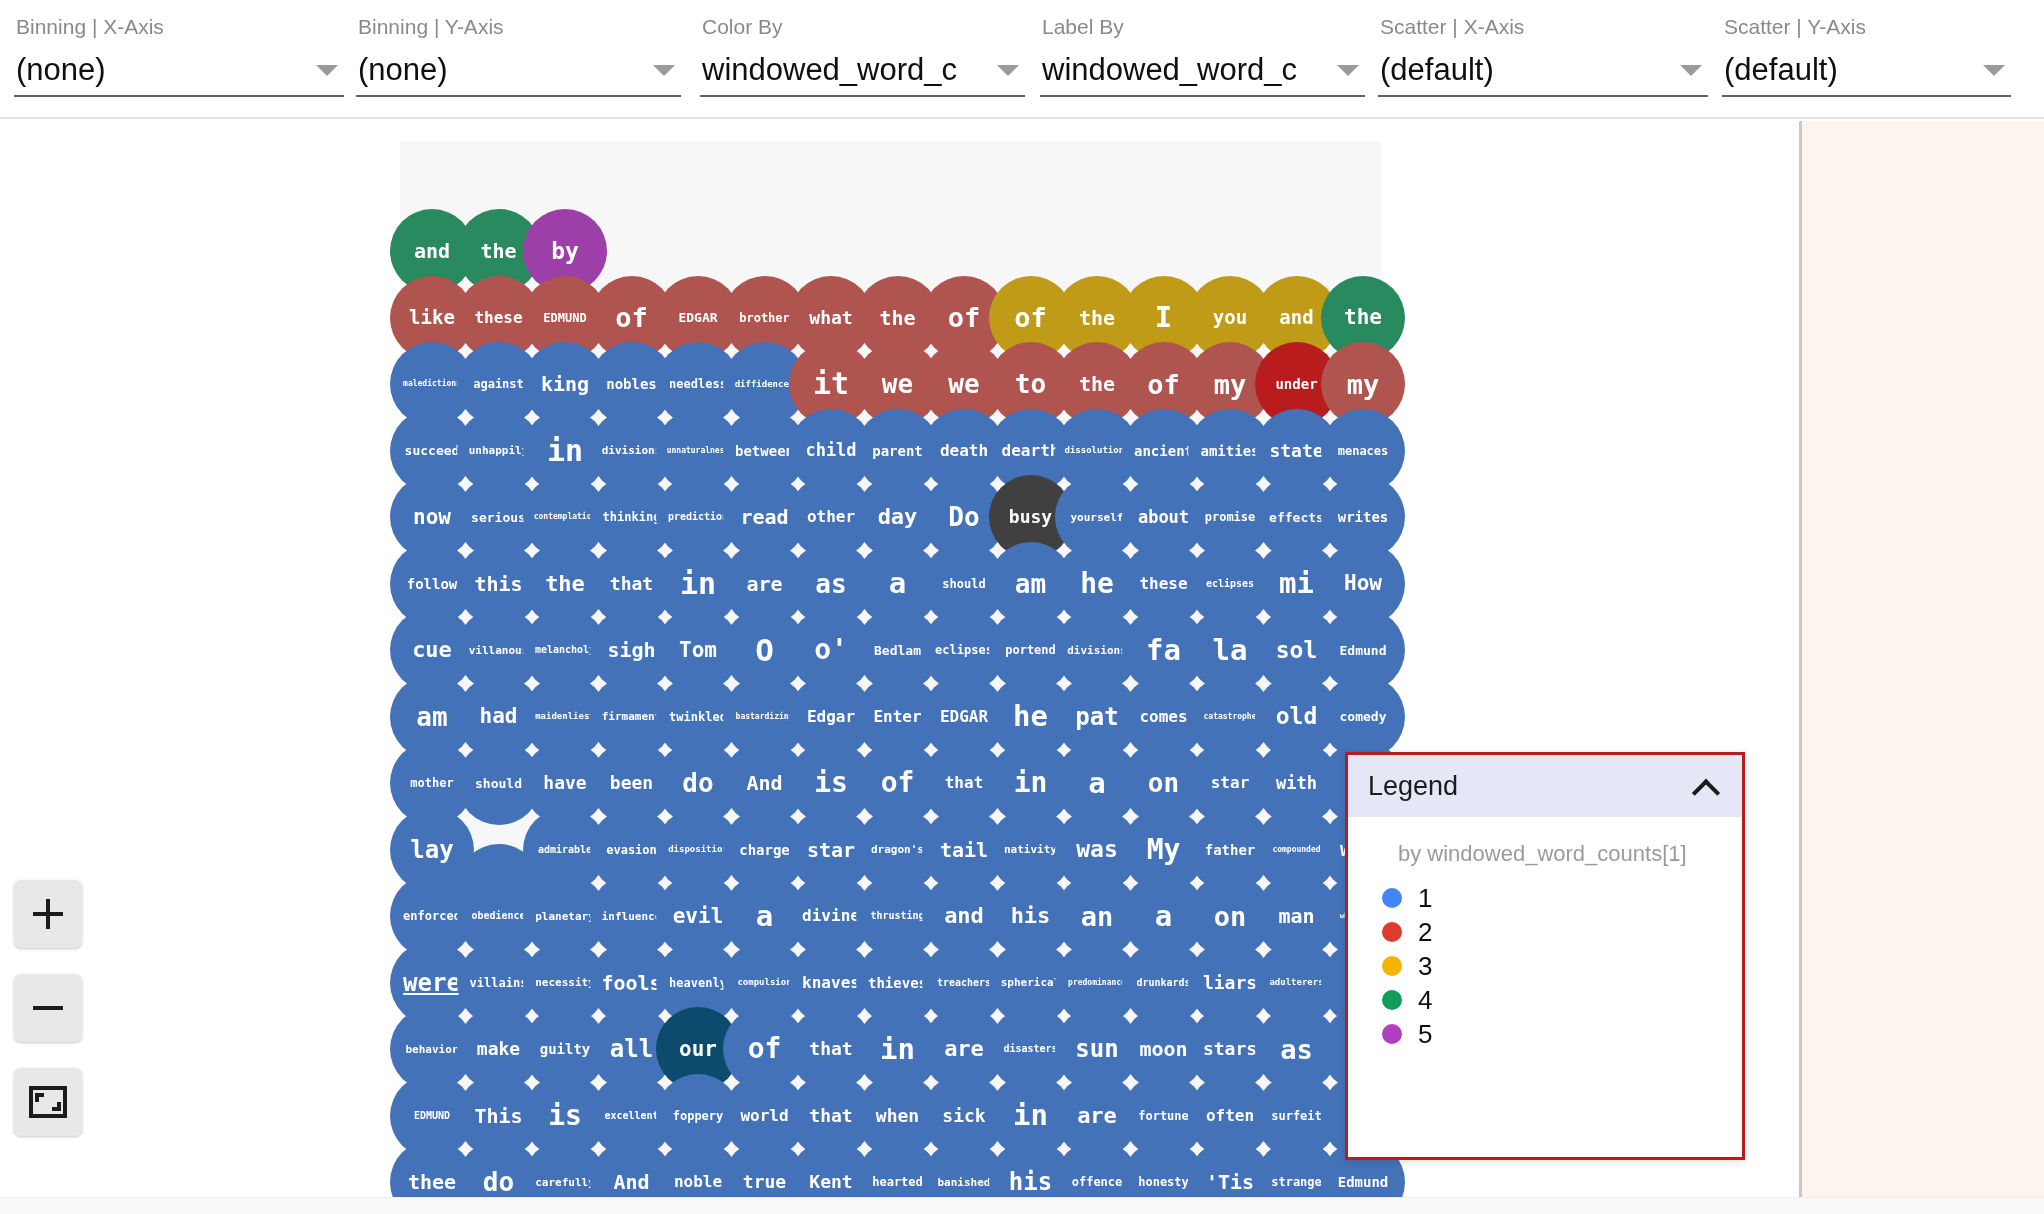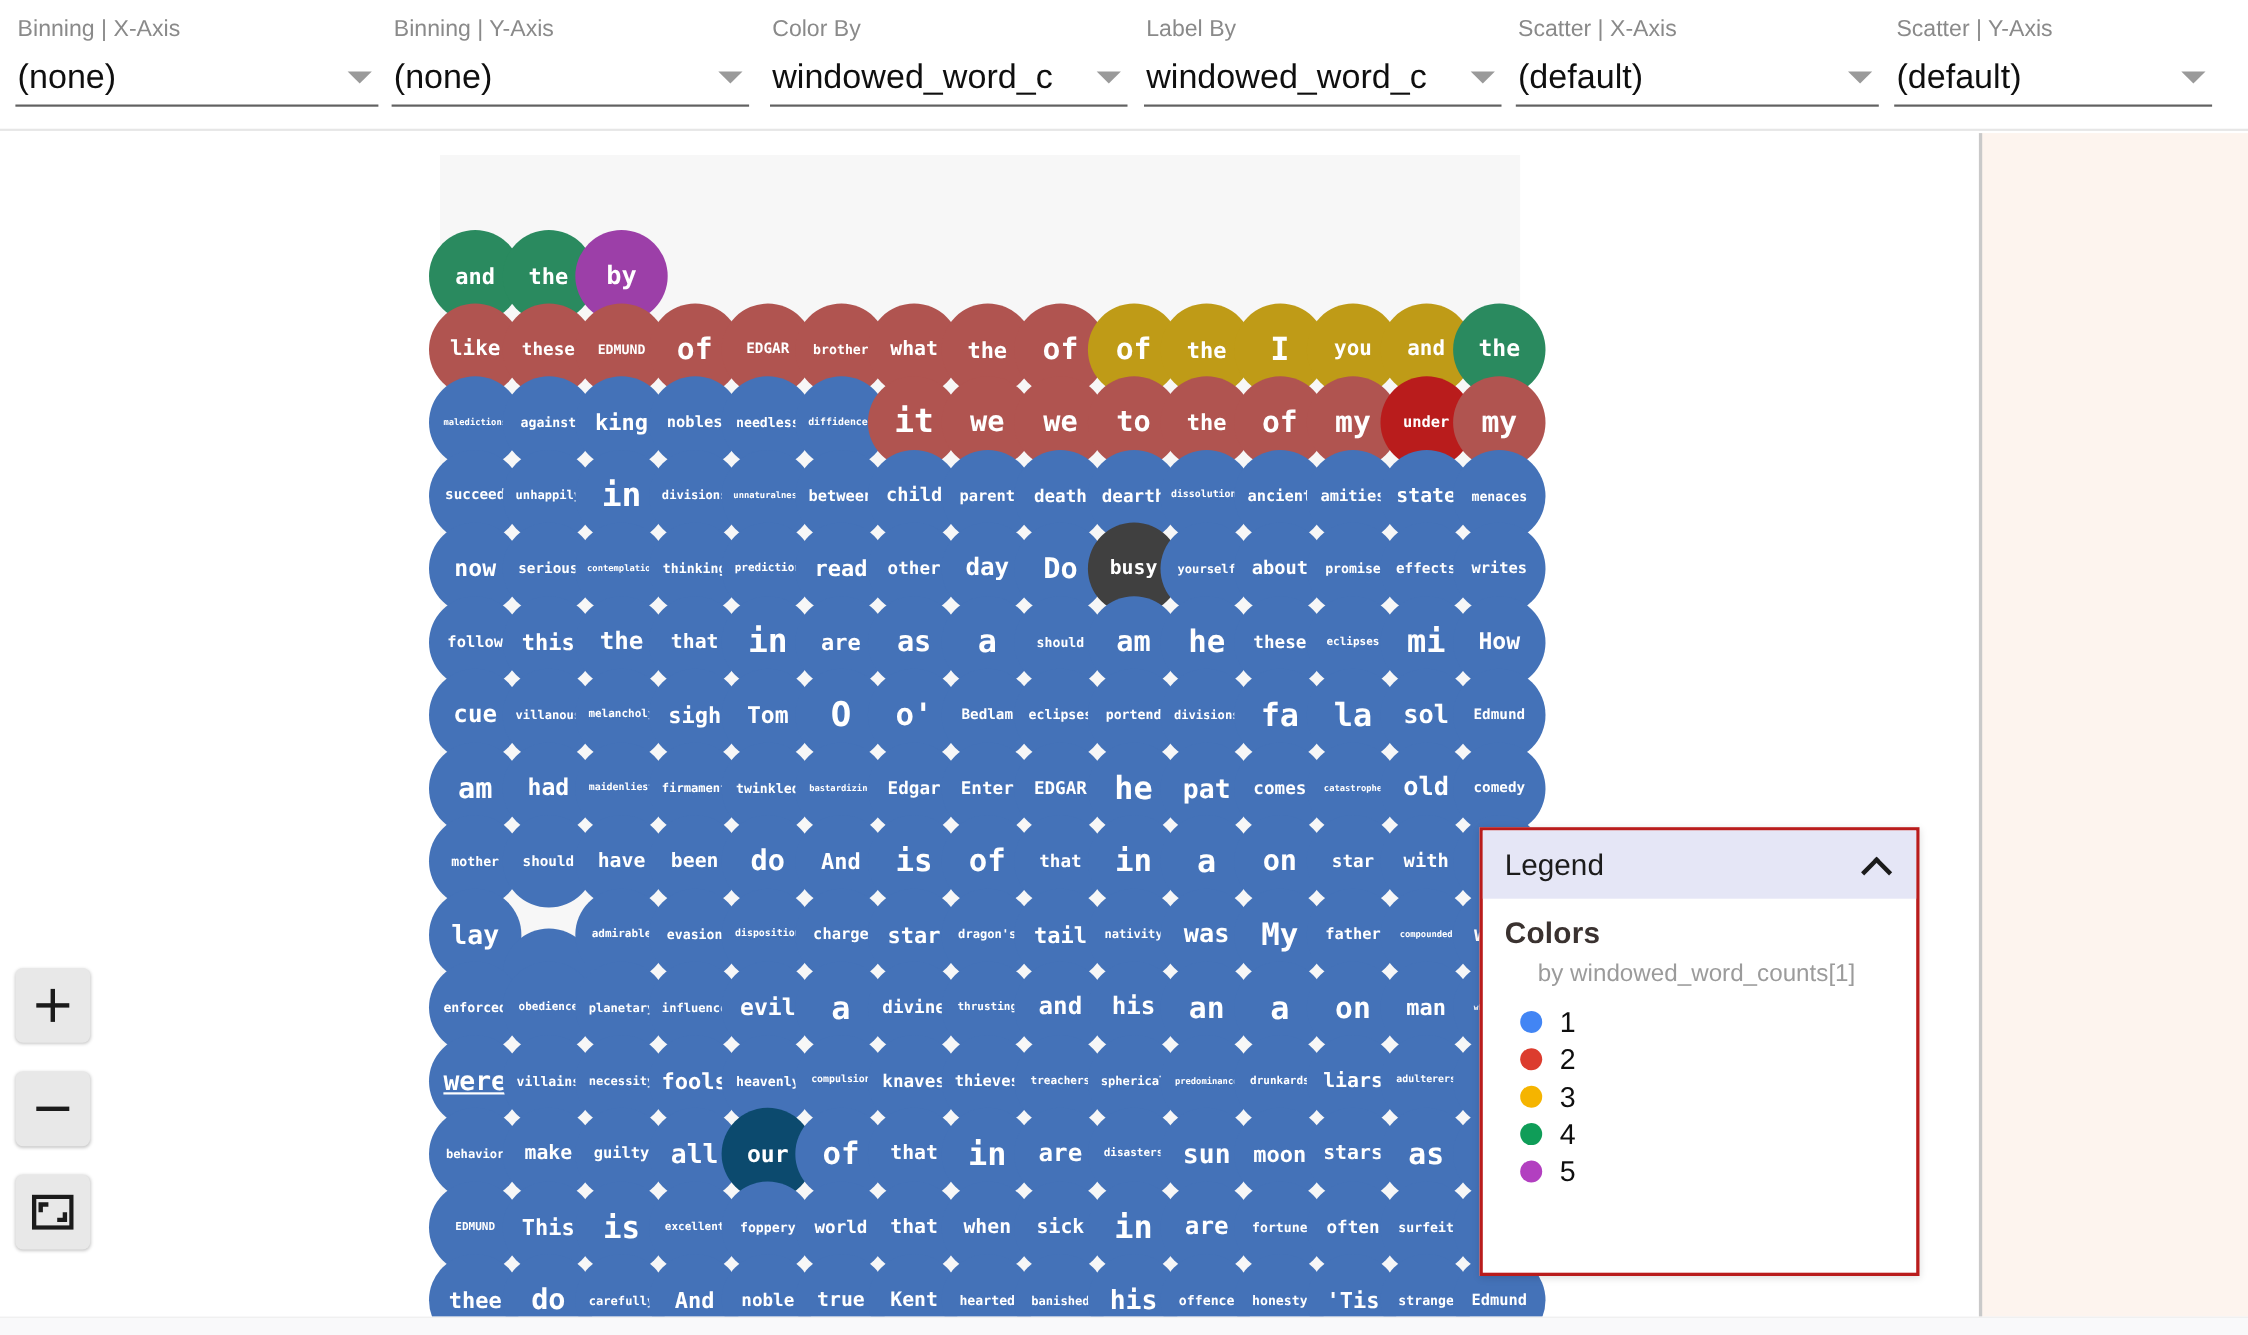--- a/index.html
+++ b/index.html
@@ -441,21 +441,20 @@
       </svg>
     </div>
   </div>
 
   <div class="legend">
     <div class="legend-header">
       <span class="legend-title">Legend</span>
       <span class="chev"></span>
     </div>
     <div class="legend-body">
-      <div class="legend-section-title">Colors</div>
       <div class="legend-subtitle">by windowed_word_counts[1]</div>
       <div class="legend-items" id="legend-items">
           <div class="legend-item">
             <span class="swatch" style="background: rgb(66, 133, 244);"></span>
             <span class="legend-item-label">1</span>
           </div>
           <div class="legend-item">
             <span class="swatch" style="background: rgb(220, 60, 46);"></span>
             <span class="legend-item-label">2</span>
           </div>

